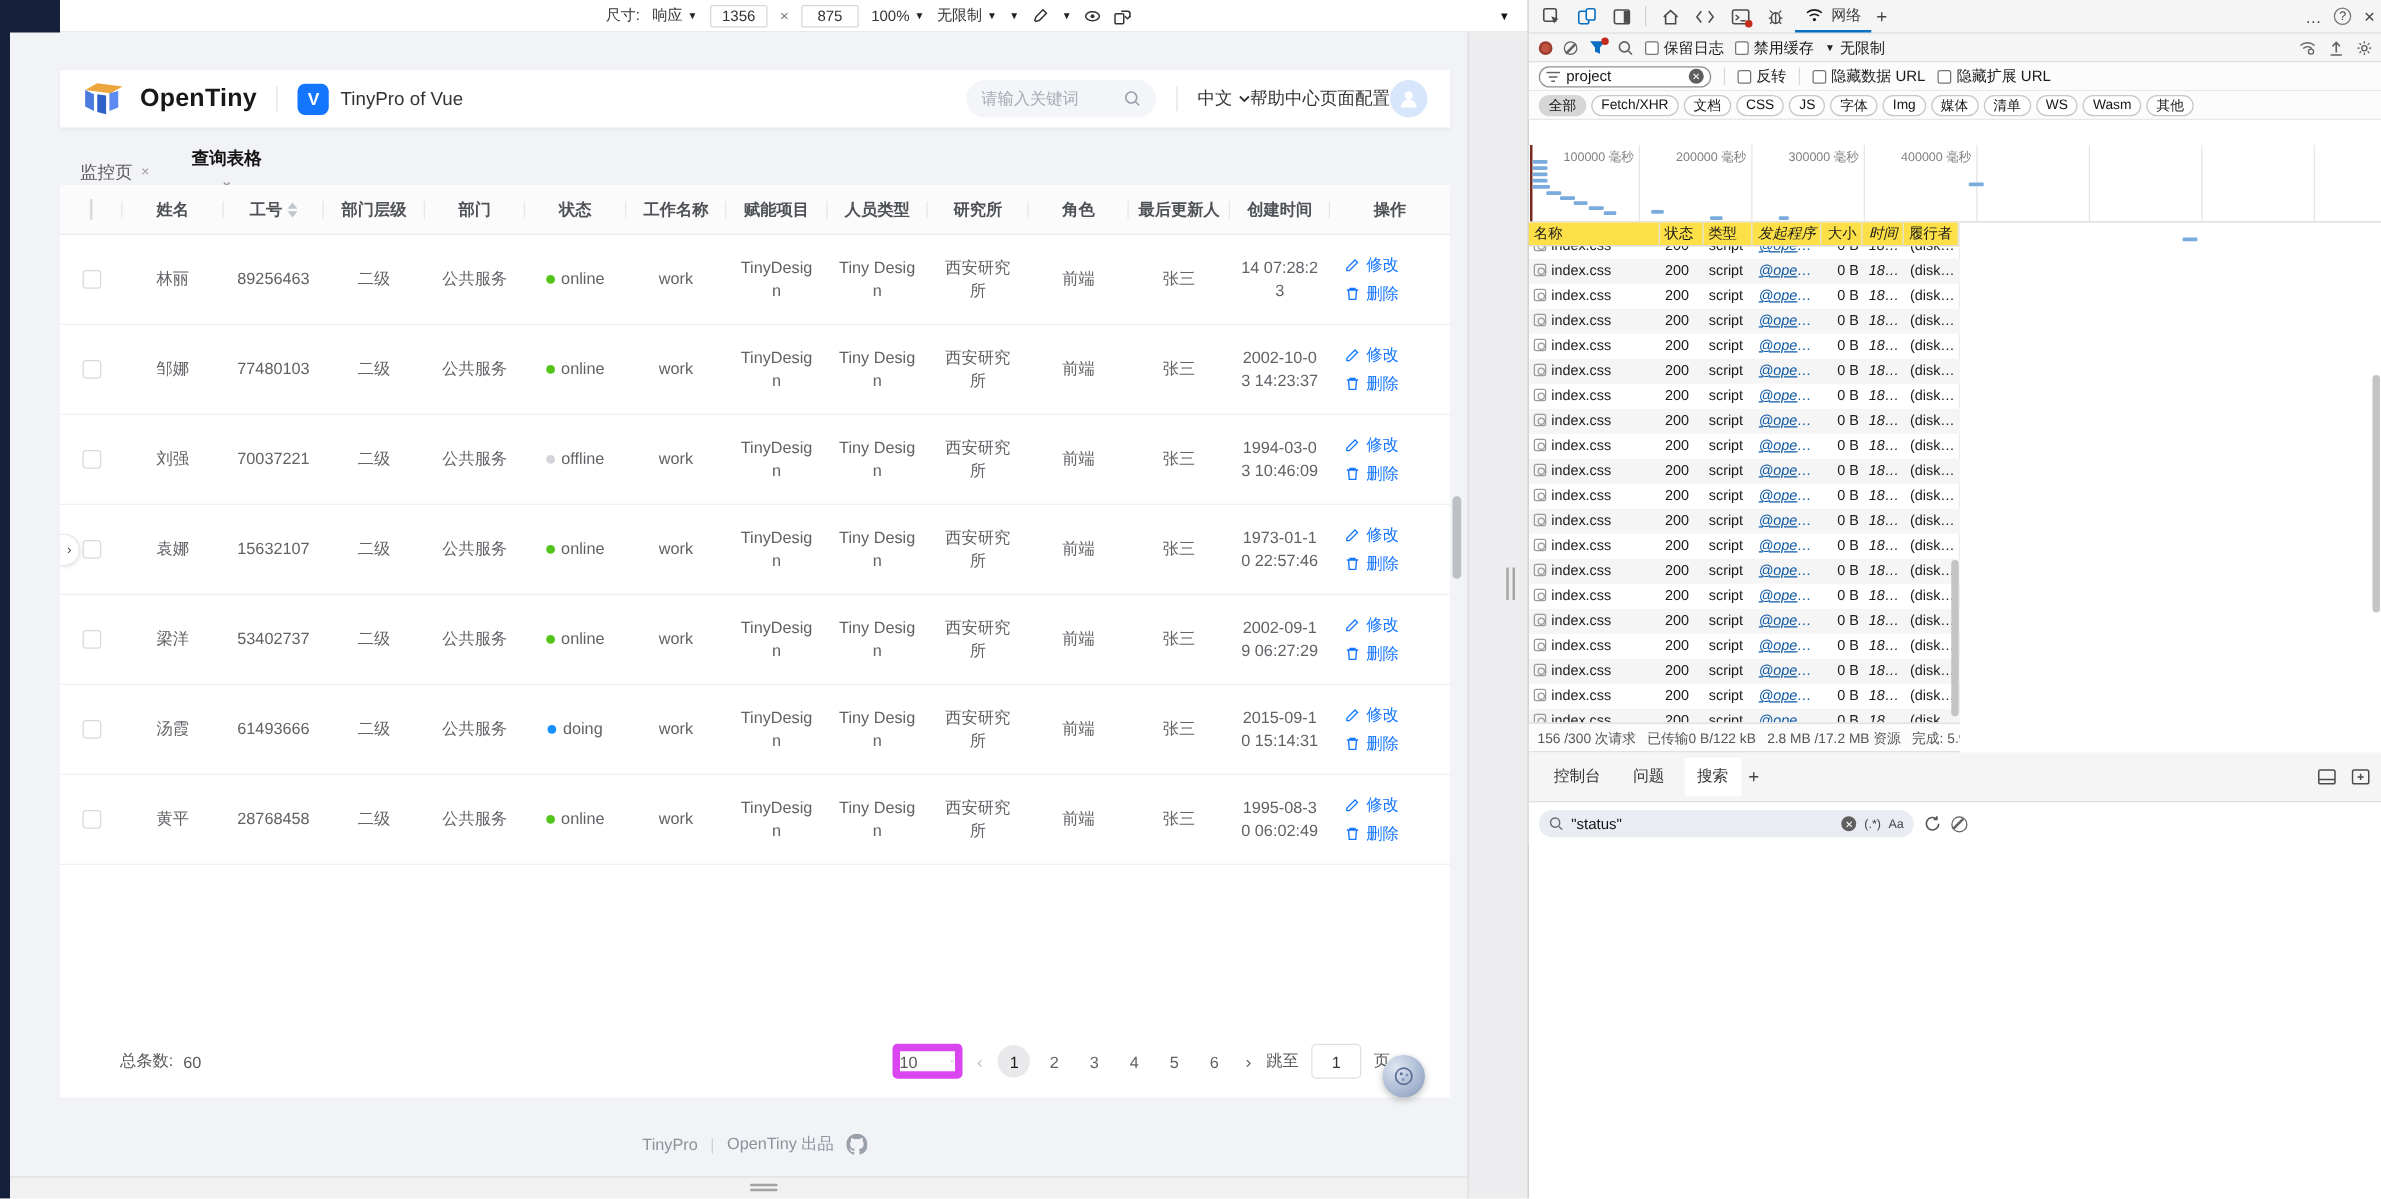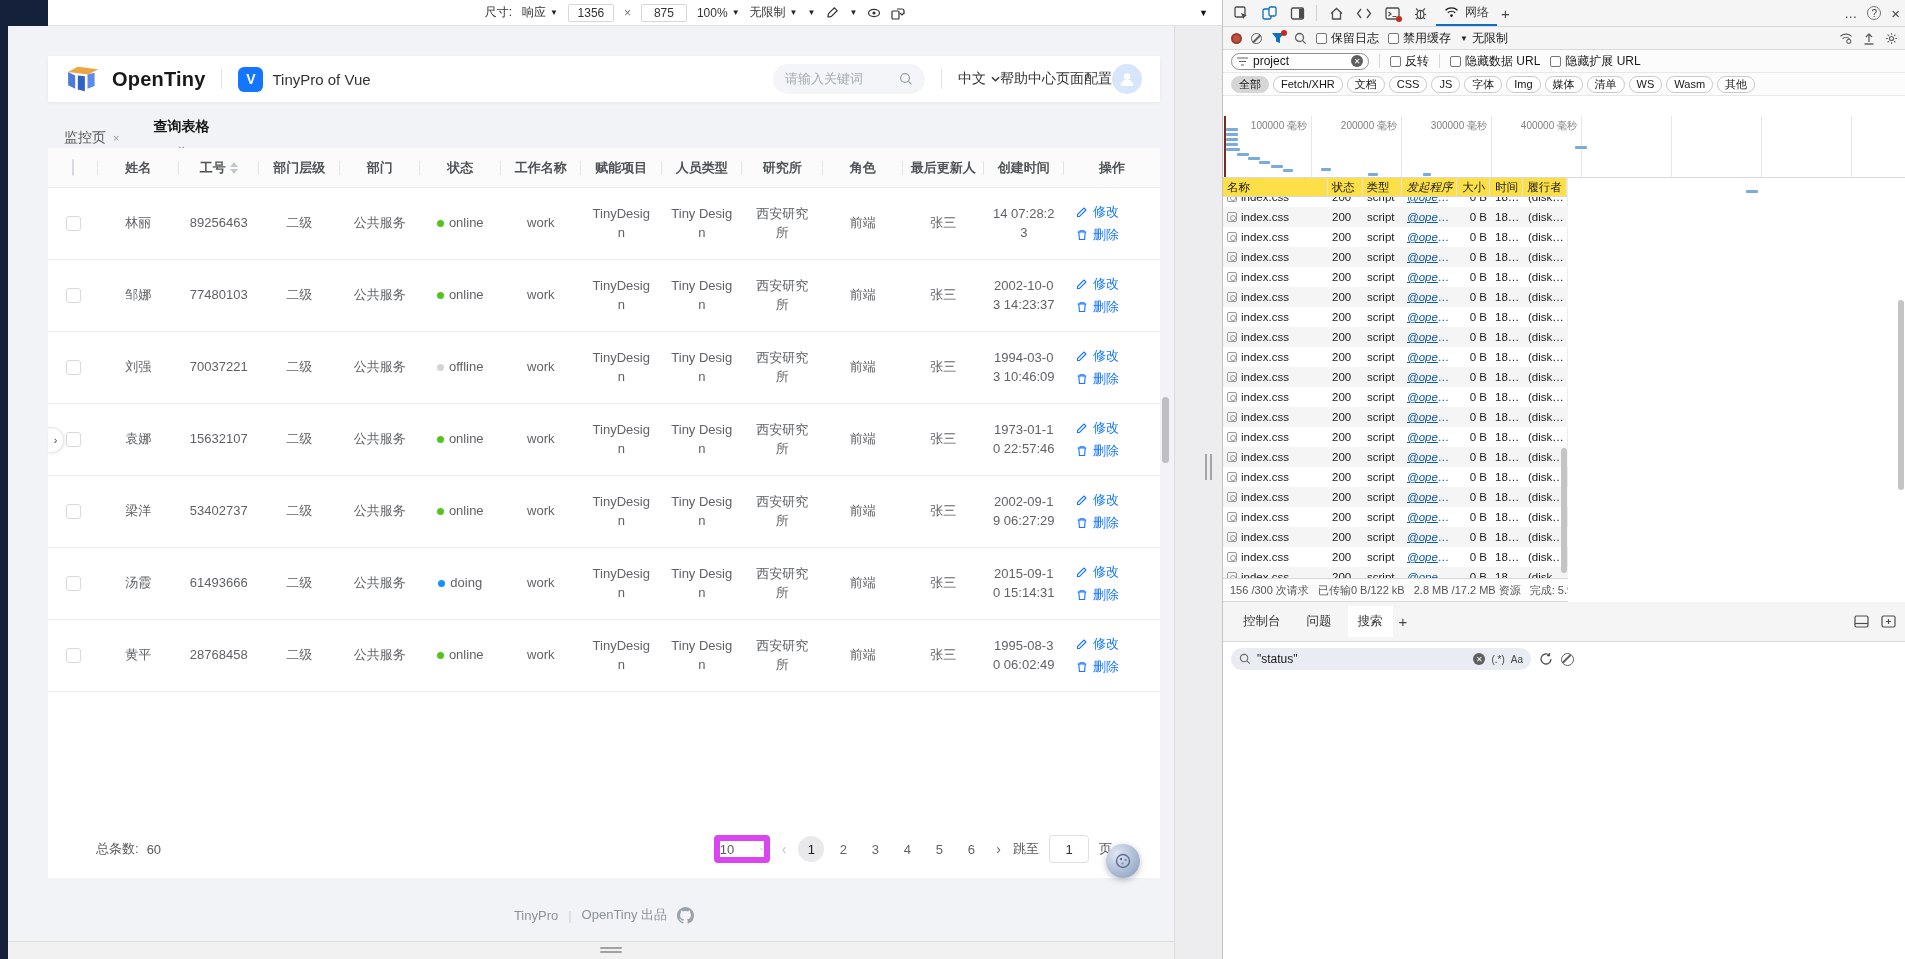--- a/index.html
+++ b/index.html
@@ -121,21 +121,21 @@
   .ovbar { position:absolute; height:3px; background:#79abdd; border-radius:1px; }
 
   .netgrid { position:absolute; left:0; top:178px; width:345px; height:424px; border-right:1px solid #ececec; }
   .nethead { display:flex; height:19px; line-height:19px; background:#fde047; border-bottom:1px solid #d9d9d9; font-size:11.5px; color:#1a1a1a; }
   .nh { padding:0 4px; border-right:1px solid #e3e3e3; overflow:hidden; white-space:nowrap; }
   .netrows { position:absolute; left:0; top:19px; width:345px; height:381px; overflow:hidden; }
   .netscroll { margin-top:-10px; }
   .netrow { display:flex; height:20px; line-height:20px; font-size:11.5px; color:#1a1a1a; }
   div.netrow:nth-of-type(even) { background:#f5f5f5; }
   .nc { padding:0 4px; overflow:hidden; white-space:nowrap; text-overflow:ellipsis; }
-  .w-name{width:105px;} .w-st{width:35px;} .w-ty{width:40px;} .w-init{width:55px;font-style:italic;} .w-sz{width:33px;text-align:right;} .w-tm{width:33px;text-align:right;} .w-ff{width:44px;}
+  .w-name{width:105px;} .w-st{width:35px;} .w-ty{width:40px;} .w-init{width:55px;font-style:italic;} .w-sz{width:33px;text-align:right;} .w-tm{width:33px;text-align:right;font-style:italic;} .w-ff{width:44px;}
   .nc.init { color:#0b57a4; text-decoration:underline; }
   .fileico { display:inline-block; width:10px; height:10px; border:1px solid #9a9a9a; border-radius:2px; margin-right:4px; vertical-align:-1px; position:relative; }
   .fileico::after { content:""; position:absolute; left:2px; top:2px; width:4px; height:4px; border:1px solid #9a9a9a; border-radius:50%; }
   .gridthumb { position:absolute; left:338px; top:270px; width:6px; height:125px; border-radius:3px; background:#c4c4c4; }
 
   .dt-summary { position:absolute; left:0; top:578px; width:345px; height:24px; border-top:1px solid #d9d9d9; border-bottom:1px solid #d9d9d9; background:#fcfcfc; display:flex; align-items:center; gap:9px; font-size:11px; color:#555; padding:0 7px; overflow:hidden; white-space:nowrap; }
 
   .drawer-tabs { position:absolute; left:0; top:602px; width:683px; height:40px; background:#f5f5f5; border-bottom:1px solid #d9d9d9; display:flex; align-items:center; gap:4px; padding:0 10px; font-size:12.5px; color:#333; }
   .dtab { padding:7px 10px; cursor:pointer; }
   .dtab.active { background:#fff; }

